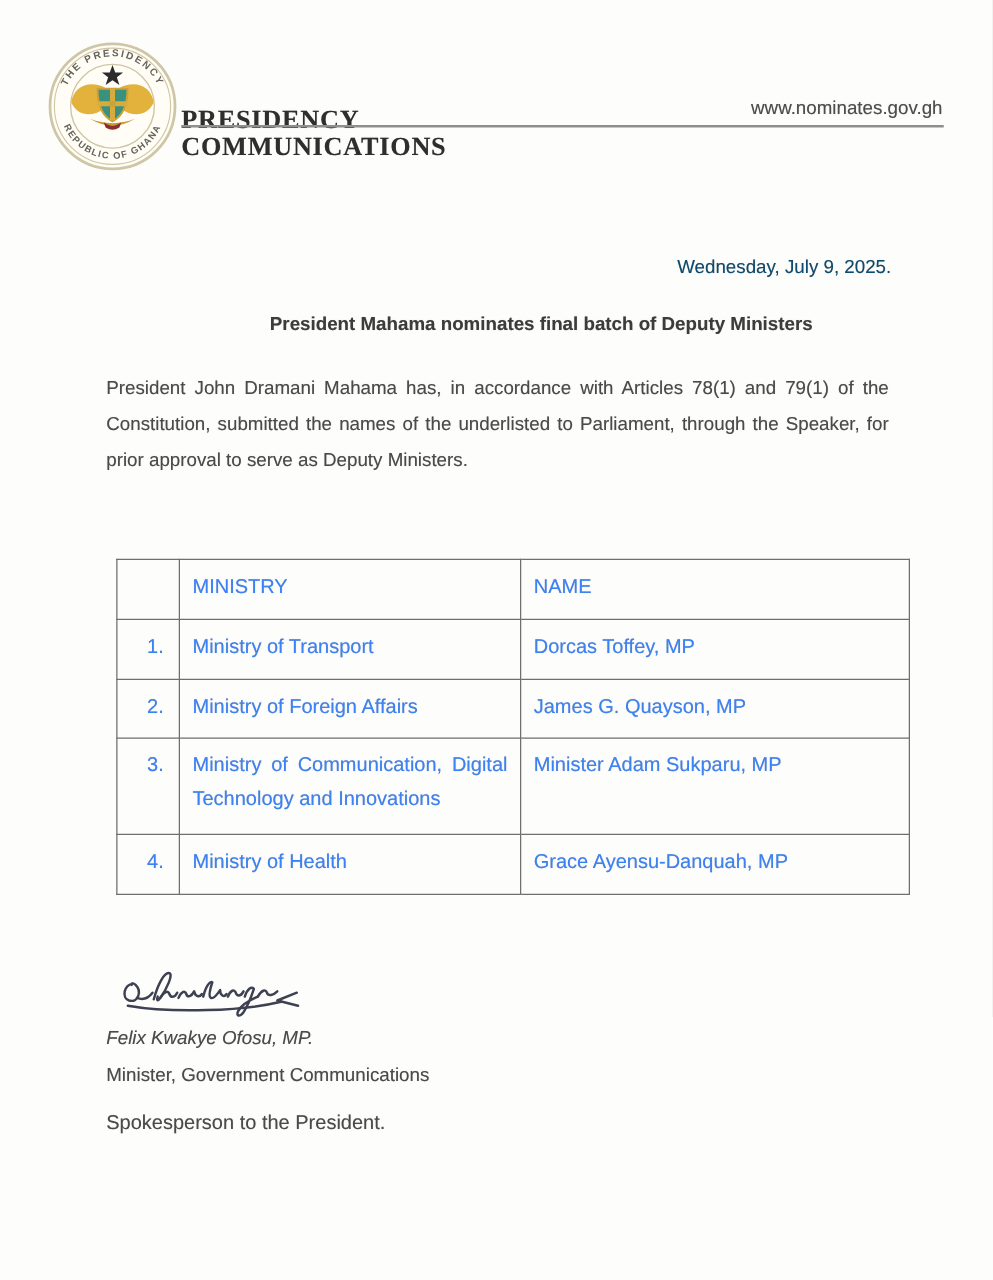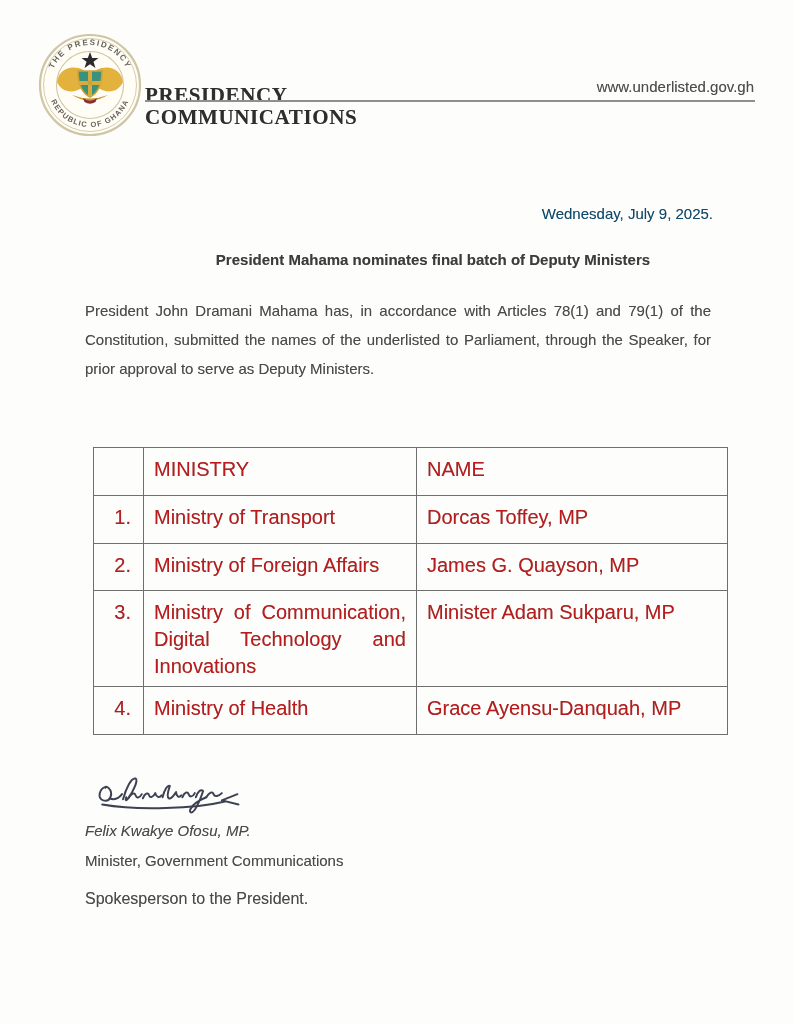--- a/index.html
+++ b/index.html
@@ -44,21 +44,21 @@
   }
   .body-par {
     position: absolute; left: 85px; top: 296px; width: 626px;
     font-size: 15px; line-height: 29px; text-align: justify; color: #4a4a4a;
   }
 
   
   .ministers-table {
     position: absolute; left: 93px; top: 447px;
     border-collapse: collapse; table-layout: fixed; width: 634px;
-    font-size: 20px; color: #b91c1c;
+    font-size: 16px; color: #3b82f6;
   }
   .ministers-table td {
     border: 1.5px solid #6f6f6f;
     vertical-align: top;
     padding: 8px 10px 6px 10px;
     line-height: 27px;
   }
   .ministers-table .col-num  { width: 50px; }
   .ministers-table .col-min  { width: 273px; }
   .ministers-table .col-name { width: 311px; }
@@ -108,21 +108,21 @@
 
       <path d="M 45,65 Q 52,70 59,65 L 57.5,69 Q 52,72.5 46.5,69 Z" fill="#8a2f2f"></path>
     </g>
   </svg>
 
   <div class="org-name soft">
     <div>PRESIDENCY</div>
     <div>COMMUNICATIONS</div>
   </div>
 
-  <div class="website soft">www.underlisted.gov.gh</div>
+  <div class="website soft">www.nominates.gov.gh</div>
   <div class="header-rule"></div>
 
   <div class="date-line soft">Wednesday, July 9, 2025.</div>
   <div class="doc-title soft">President Mahama nominates final batch of Deputy Ministers</div>
   <div class="body-par soft">President John Dramani Mahama has, in accordance with Articles 78(1) and 79(1) of the Constitution, submitted the names of the underlisted to Parliament, through the Speaker, for prior approval to serve as Deputy Ministers.</div>
 
   <table class="ministers-table soft">
     <colgroup>
         <col class="col-num">
         <col class="col-min">

